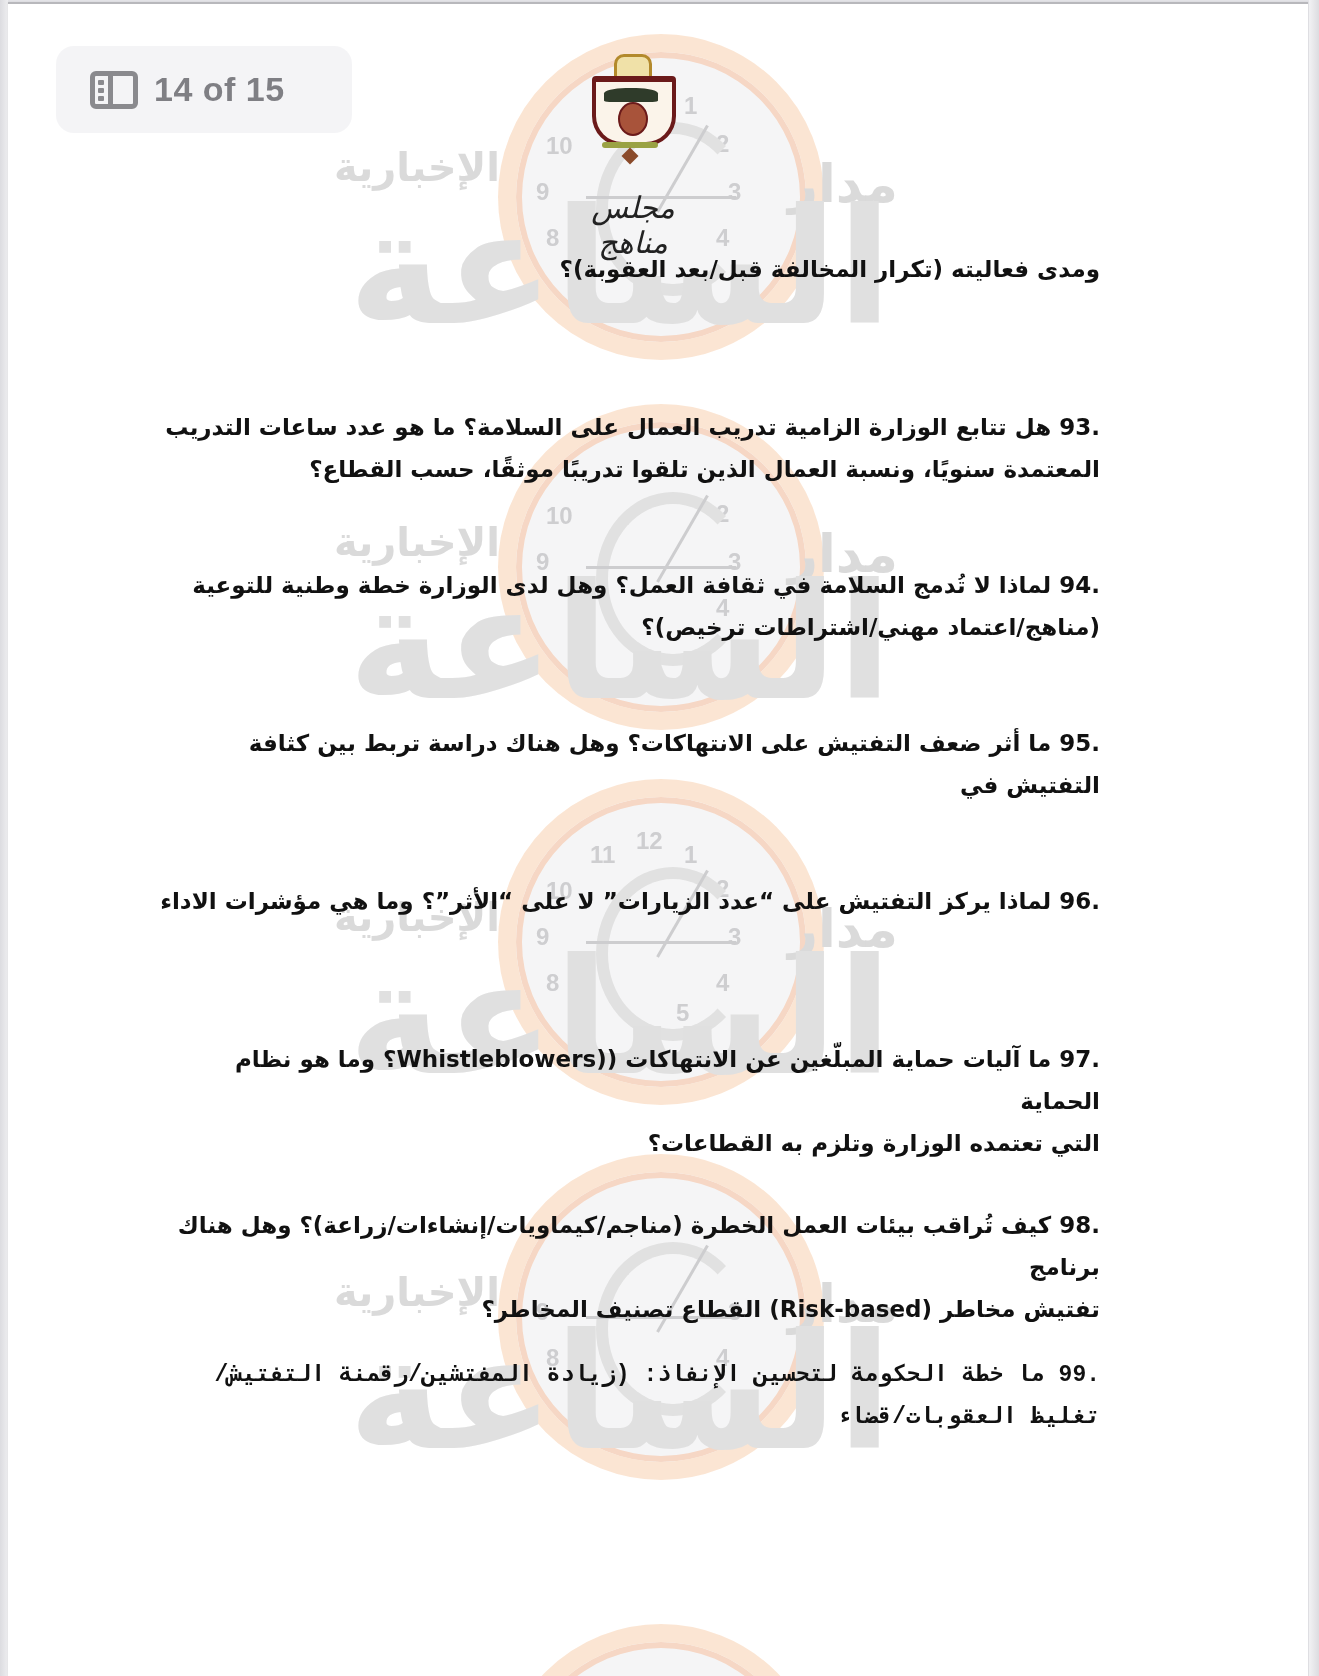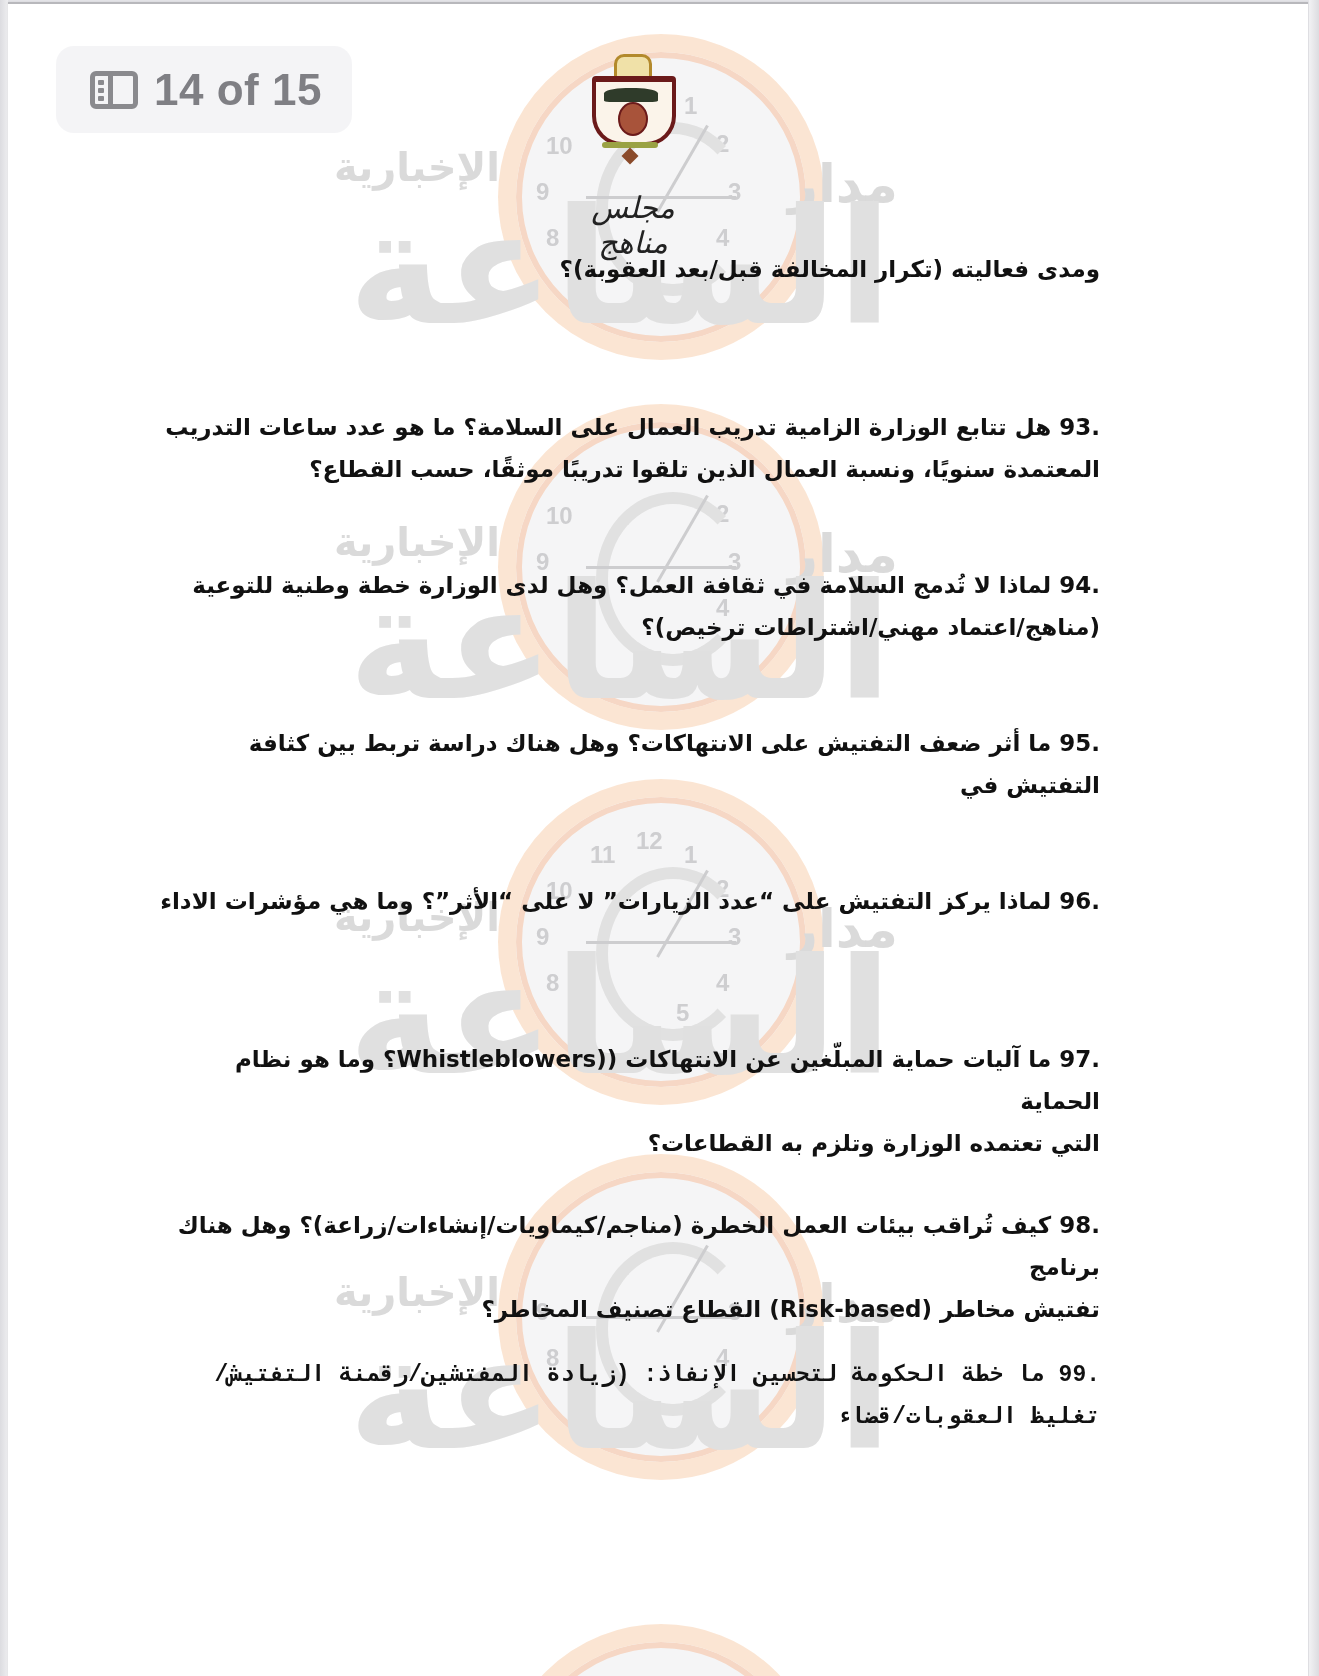--- a/index.html
+++ b/index.html
@@ -73,21 +73,21 @@
       box-sizing: border-box; position: relative;
     }
     .pill-icon::before {
       content: ""; position: absolute; left: 13px; top: 0; bottom: 0; width: 5px; background: #8a8a8e;
     }
     .pill-icon .dot {
       position: absolute; left: 3px; width: 6px; height: 5px; background: #8a8a8e; border-radius: 1px;
     }
     .pill-text {
       font-family: "Liberation Sans", sans-serif; font-weight: bold;
-      font-size: 44px; color: #7f7f84; letter-spacing: 0.5px;
+      font-size: 34px; color: #7f7f84; letter-spacing: 0.5px;
     }
 
     
     .emblem {
       position: absolute; left: 580px; top: 50px; width: 84px; height: 110px; z-index: 5;
     }
     .emblem .crown {
       position: absolute; left: 26px; top: 0; width: 32px; height: 20px;
       border: 3px solid #b38a2c; border-bottom: 4px solid #b38a2c; border-radius: 10px 10px 2px 2px;
       background: #f0e1a8;

